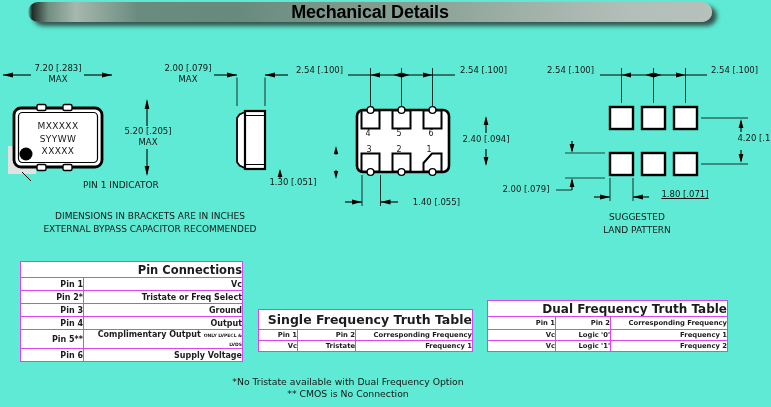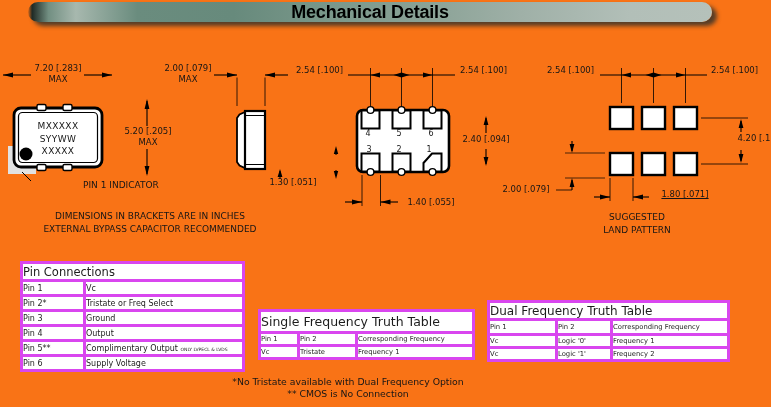--- a/index.html
+++ b/index.html
@@ -1,34 +1,34 @@
 <!DOCTYPE html>
 <html><head>
 <meta charset="utf-8">
 <style>
   html,body{margin:0;padding:0;background:#fff;}
-  #page{position:relative;width:771px;height:407px;background:#f97316;
+  #page{position:relative;width:771px;height:407px;background:#5eead4;
         font-family:"DejaVu Sans",sans-serif;color:#111;overflow:hidden;}
   
   .banner{position:absolute;left:28px;top:2px;width:684px;height:20px;border-radius:10px;
     background:linear-gradient(90deg,#20292521 0%,#1f2a25 0.6%,#728f82 3%,#a7b8ae 7%,
       #6a8c7e 16%,#678a7c 30%,#7b988b 45%,#8aa296 58%,#9fb0a7 72%,#b2bfb8 88%,#b5c1ba 100%);
     box-shadow:5px 4px 4px rgba(42,46,44,0.8);
     display:flex;align-items:center;justify-content:center;}
   .banner span{font-family:"Liberation Sans",sans-serif;font-weight:bold;font-size:18px;
     letter-spacing:-0.2px;color:#000;}
   
   .dim{position:absolute;font-size:8.5px;line-height:10.5px;text-align:center;white-space:nowrap;color:#161616;}
   .note{position:absolute;font-size:9px;line-height:13px;text-align:center;white-space:nowrap;color:#161616;}
   .mark{position:absolute;font-size:9px;line-height:12.5px;text-align:center;letter-spacing:0.4px;color:#161616;}
   .pnum{position:absolute;font-size:8px;width:10px;text-align:center;color:#161616;}
   svg{position:absolute;left:0;top:0;}
   
   table{border-collapse:collapse;position:absolute;background:#fff;table-layout:fixed;}
-  td{border:3px solid #d946ef;text-align:left;padding:0;font-weight:normal;color:#1c1c1c;overflow:hidden;}
+  td{border:1px solid #d946ef;text-align:right;padding:0;font-weight:bold;color:#1c1c1c;overflow:hidden;}
   .pin-table{left:20px;top:261px;width:222px;}
   .pin-table .title td{font-size:11.5px;height:15px;}
   .pin-table .row td{font-size:8px;height:12px;}
   .tiny{font-size:4.5px;letter-spacing:0;}
   .sft{left:258px;top:309px;width:214px;}
   .sft .title td{font-size:12.5px;height:19px;}
   .sft .hdr td,.sft .row td{font-size:6.8px;height:10px;}
   .dft{left:487px;top:300px;width:240px;}
   .dft .title td{font-size:12px;height:15px;}
   .dft .hdr td{font-size:6.8px;height:12px;}
@@ -184,21 +184,21 @@
   </div>
   <div class="dim" style="left:158px;top:63px;width:60px;">
     <div>2.00 [.079]</div>
     <div>MAX</div>
   </div>
   <div class="dim" style="left:264px;top:177px;width:58px;">1.30 [.051]</div>
 
   <div class="dim" style="left:293px;top:65px;width:53px;">2.54 [.100]</div>
   <div class="dim" style="left:457px;top:65px;width:53px;">2.54 [.100]</div>
   <div class="dim" style="left:457px;top:134px;width:58px;">2.40 [.094]</div>
-  <div class="dim" style="left:402px;top:197px;width:58px;">1.40 [.055]</div>
+  <div class="dim" style="left:402px;top:197px;width:58px;text-align:right;">1.40 [.055]</div>
 
   <div class="pnum" style="left:363px;top:129px;">4</div>
   <div class="pnum" style="left:394px;top:129px;">5</div>
   <div class="pnum" style="left:426px;top:129px;">6</div>
   <div class="pnum" style="left:364px;top:145px;">3</div>
   <div class="pnum" style="left:394px;top:145px;">2</div>
   <div class="pnum" style="left:424px;top:145px;">1</div>
 
   <div class="dim" style="left:544px;top:65px;width:53px;">2.54 [.100]</div>
   <div class="dim" style="left:708px;top:65px;width:53px;">2.54 [.100]</div>

